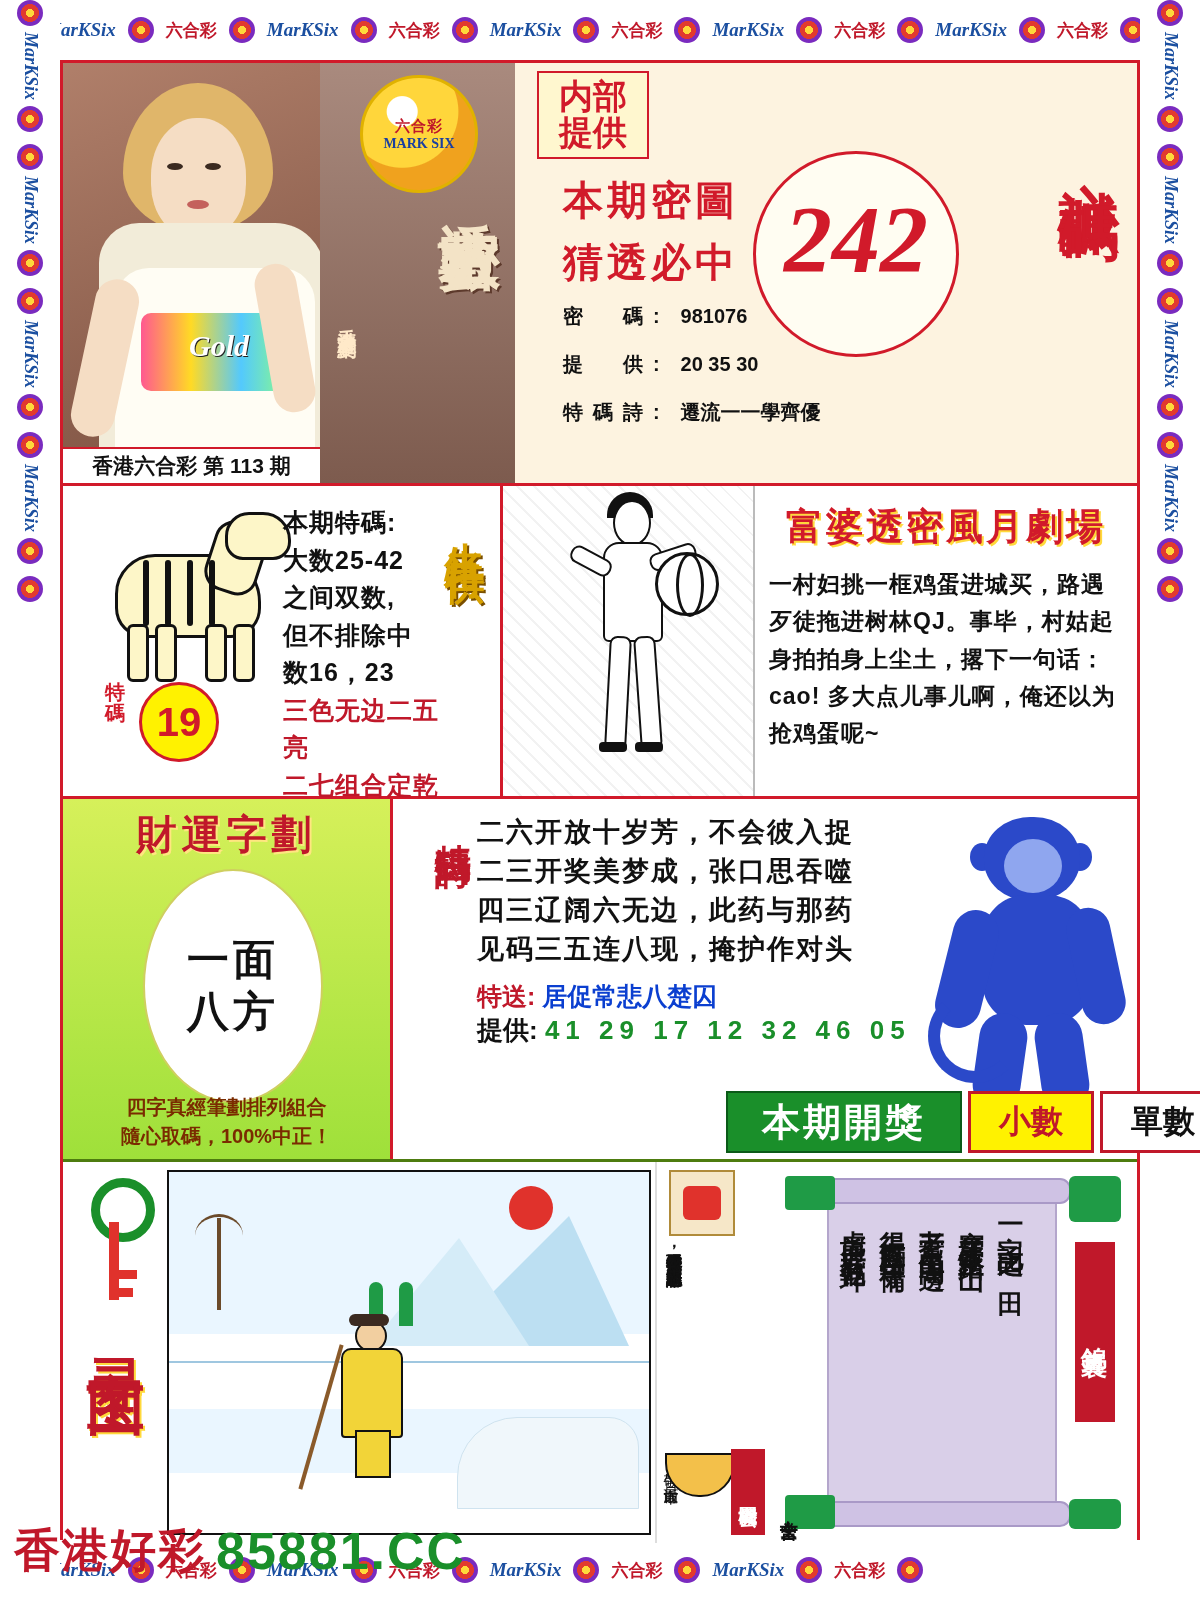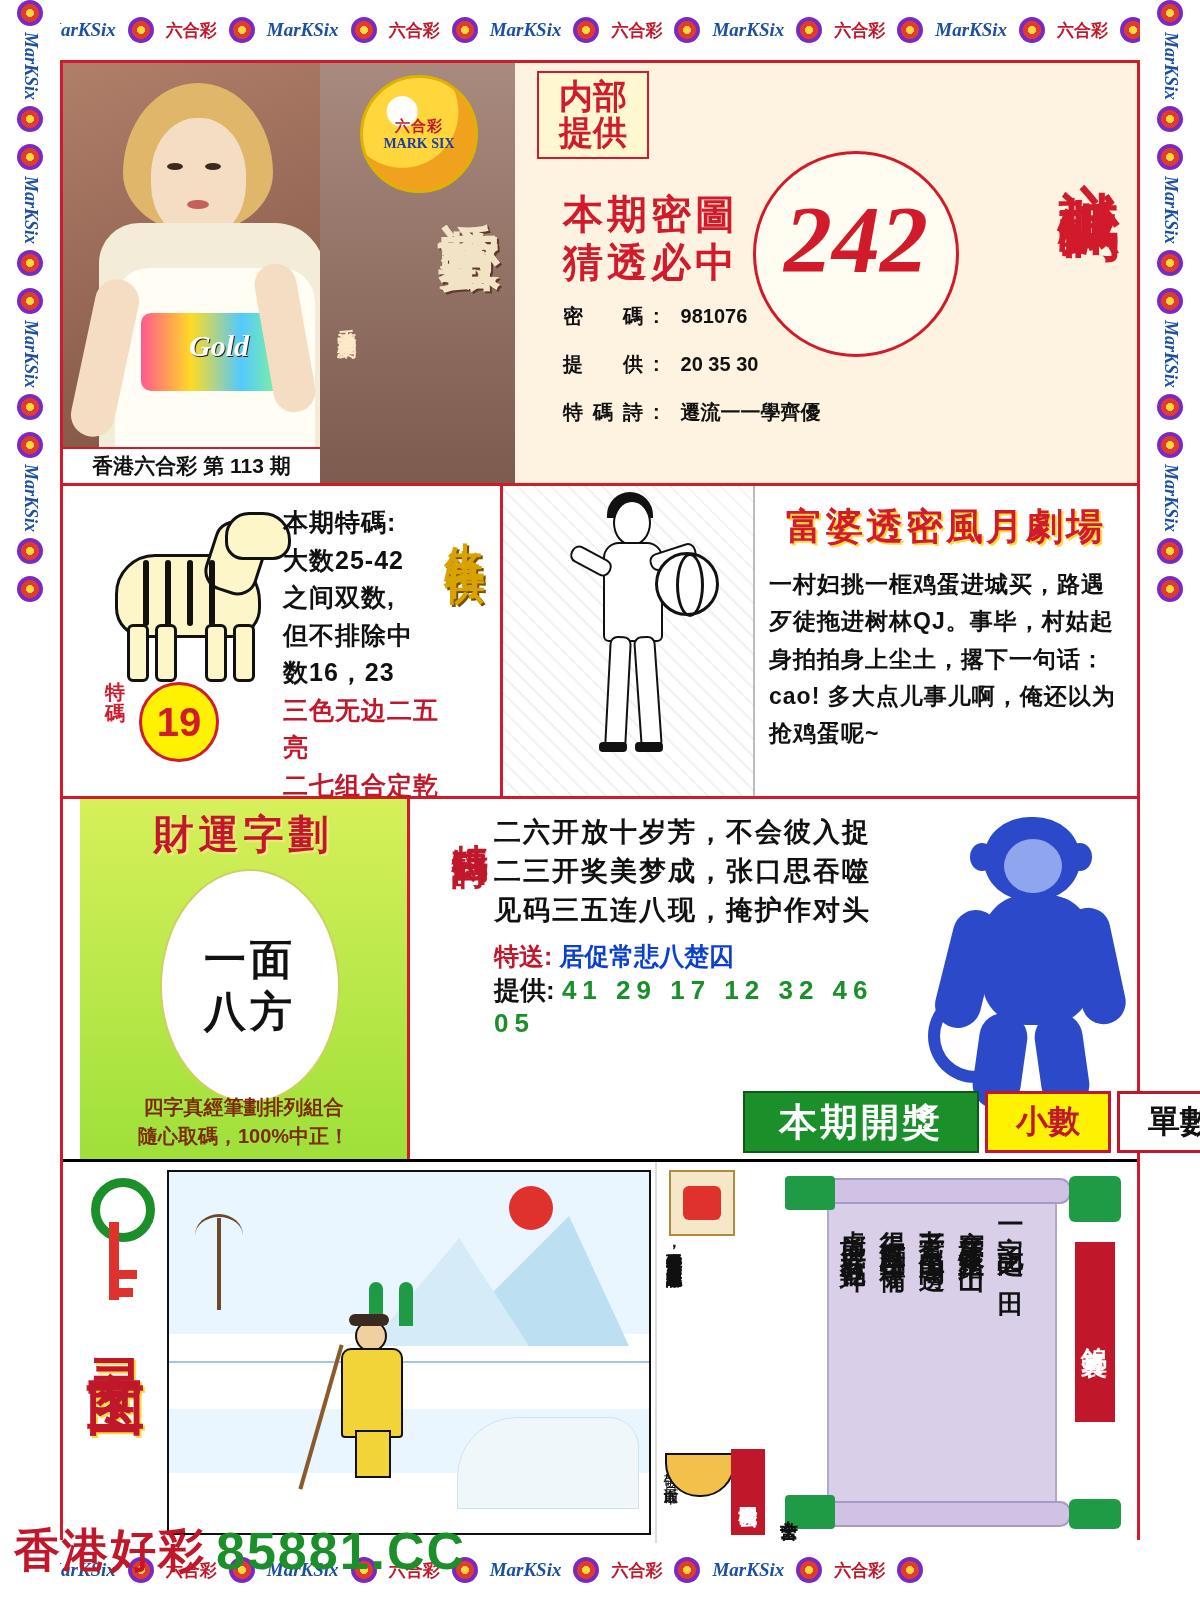--- a/index.html
+++ b/index.html
@@ -55,21 +55,21 @@
     display:flex;flex-direction:column;align-items:center;justify-content:center;}
   .markball .c1{font-size:15px;color:#c0182a;font-weight:bold;letter-spacing:1px;}
   .markball .c2{font-size:14px;color:#1b3fa0;font-weight:bold;font-family:"Liberation Serif",serif;}
   .vbig{position:absolute;right:14px;top:110px;writing-mode:vertical-rl;font-family:"Liberation Serif",serif;font-weight:bold;
     font-size:62px;color:#f3e3c6;text-shadow:2px 2px 0 #5d3a2c;line-height:1.05;letter-spacing:4px;}
   .vsmall{position:absolute;left:14px;top:250px;writing-mode:vertical-rl;font-size:19px;color:#ffe9c9;font-weight:bold;letter-spacing:3px;}
 
   .info{position:relative;flex:1;height:100%;background:#fdf3e0;}
   .badge-inner{position:absolute;left:22px;top:8px;width:108px;height:84px;background:#fff7cf;border:2px solid #d11a2a;
     display:flex;align-items:center;justify-content:center;font-size:34px;font-weight:bold;color:#d11a2a;line-height:1.05;text-align:center;}
-  .t1{position:absolute;left:48px;top:110px;font-size:40px;font-weight:bold;color:#d11a2a;letter-spacing:4px;margin-top:14px;}
+  .t1{position:absolute;left:48px;top:110px;font-size:40px;font-weight:bold;color:#d11a2a;letter-spacing:4px;}
   .t2{position:absolute;left:48px;top:172px;font-size:40px;font-weight:bold;color:#d11a2a;letter-spacing:4px;}
   .row{position:absolute;font-size:20px;color:#111;font-weight:bold;}
   .r1{left:48px;top:240px;}
   .r2{left:48px;top:288px;}
   .r3{left:48px;top:336px;}
   .rk{display:inline-block;width:112px;letter-spacing:10px;}
   .rv{color:#111;}
   .circle{position:absolute;right:178px;top:88px;width:200px;height:200px;border-radius:50%;border:3px solid #d11a2a;background:#fffdf2;}
   .circle .num{position:absolute;left:0;top:30px;width:100%;text-align:center;font-family:"Liberation Serif",serif;
     font-style:italic;font-weight:bold;font-size:96px;color:#d11a2a;}
@@ -108,21 +108,21 @@
   .ball:after{content:"";position:absolute;left:18px;top:-2px;width:22px;height:58px;border-radius:50%;border:3px solid #111;}
   .shoe1,.shoe2{position:absolute;top:256px;width:28px;height:10px;background:#111;border-radius:4px;}
   .shoe1{left:96px;} .shoe2{left:132px;}
 
   .story{position:relative;flex:1;padding:10px 14px;box-sizing:border-box;}
   .story-title{font-family:"Liberation Serif",serif;font-weight:bold;font-size:37px;color:#d11a2a;text-align:center;
     letter-spacing:3px;text-shadow:2px 2px 0 #ffd93b;margin:6px 0 14px;}
   .story-body{font-size:23px;line-height:1.62;color:#111;font-weight:bold;letter-spacing:1px;}
 
   
-  .row3{display:flex;height:360px;border-bottom:3px solid #000000;padding-left:17px;}
+  .row3{display:flex;height:360px;border-bottom:3px solid #4d7c0f;}
   .fortune{position:relative;width:330px;border-right:3px solid #d11a2a;background:linear-gradient(180deg,#d6f05a,#9fe03a);
     box-sizing:border-box;}
   .f-title{position:absolute;left:0;top:8px;width:100%;text-align:center;font-family:"Liberation Serif",serif;font-weight:bold;
     font-size:40px;color:#c0182a;letter-spacing:5px;text-shadow:2px 2px 0 #ffe680;}
   .f-ellipse{position:absolute;left:80px;top:70px;width:176px;height:230px;border-radius:50%;background:#ffffff;border:2px solid #cfcf60;
     display:flex;flex-direction:column;align-items:center;justify-content:center;}
   .f-ellipse span{font-size:42px;font-weight:bold;color:#111;line-height:1.25;letter-spacing:4px;}
   .f-note{position:absolute;left:0;bottom:8px;width:100%;text-align:center;font-size:20px;color:#7a2b00;font-weight:bold;line-height:1.45;}
 
   .poem{position:relative;flex:1;background:#ffffff;display:flex;}
@@ -414,20 +414,21 @@
           <div>四字真經筆劃排列組合</div>
           <div>隨心取碼，100%中正！</div>
         </div>
       </div>
 
       <div class="poem">
         <div class="poem-label">特碼詩曰：</div>
         <div class="poem-body">
           <div class="pline">二六开放十岁芳，不会彼入捉</div>
           <div class="pline">二三开奖美梦成，张口思吞噬</div>
+          <div class="pline">四三辽阔六无边，此药与那药</div>
           <div class="pline">见码三五连八现，掩护作对头</div>
           <div class="special-line">
             <span>特送:</span>
             <b>居促常悲八楚囚</b>
           </div>
           <div class="supply-line">
             <span>提供:</span>
             <b>41  29  17  12  32  46  05</b>
           </div>
         </div>

